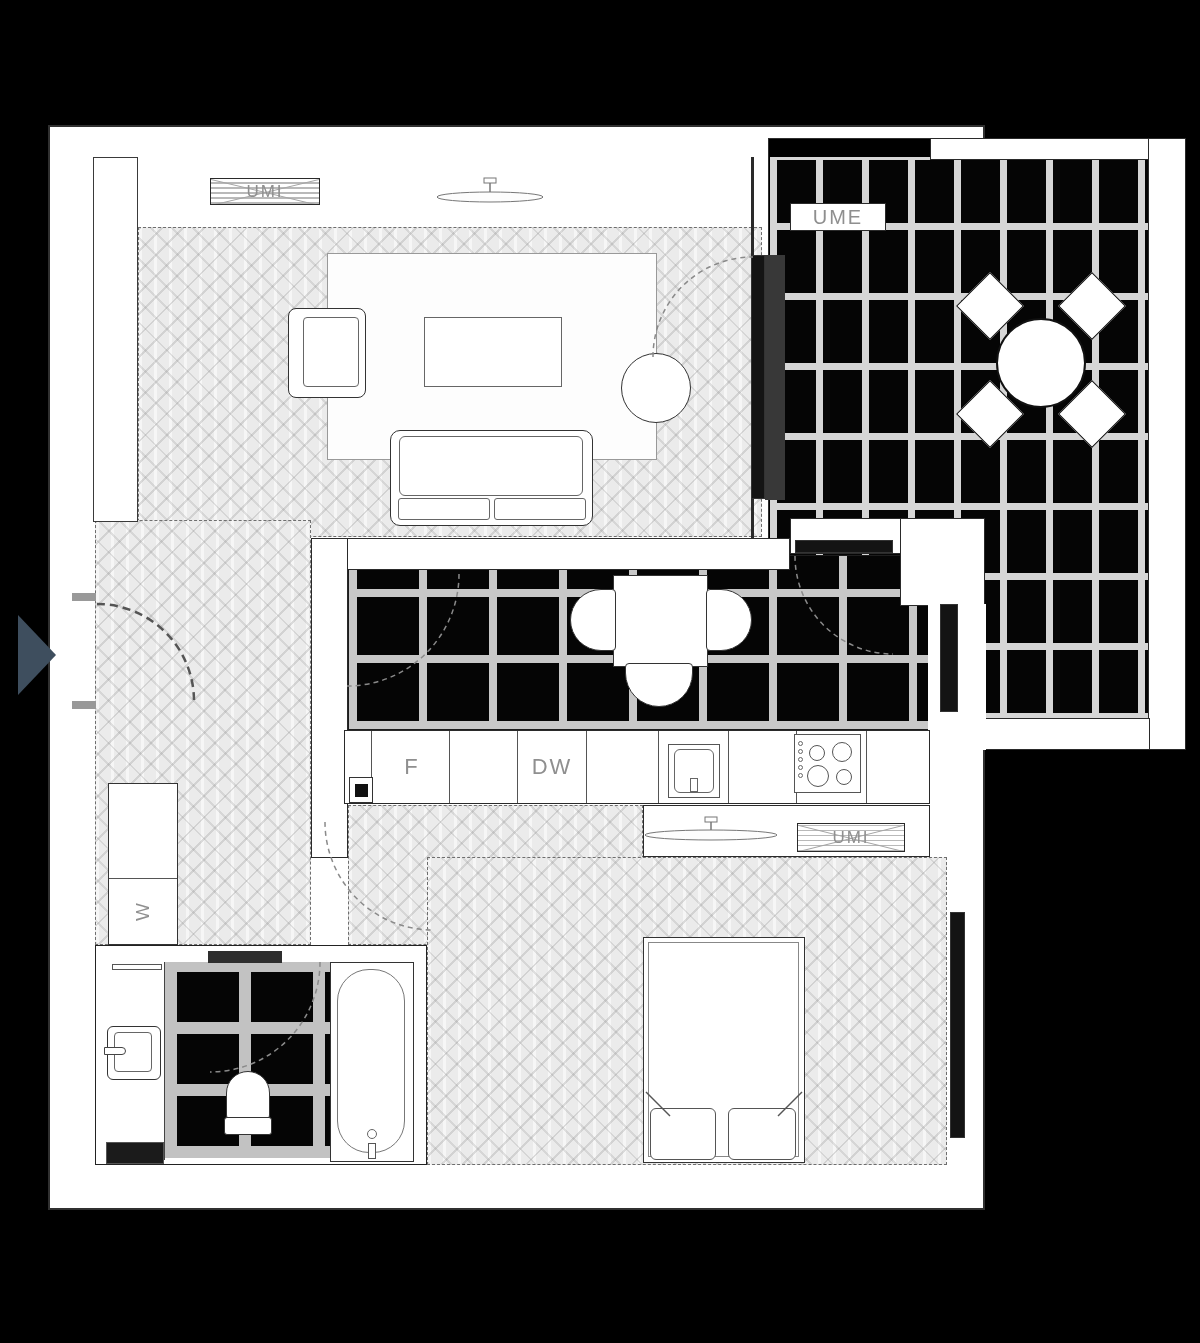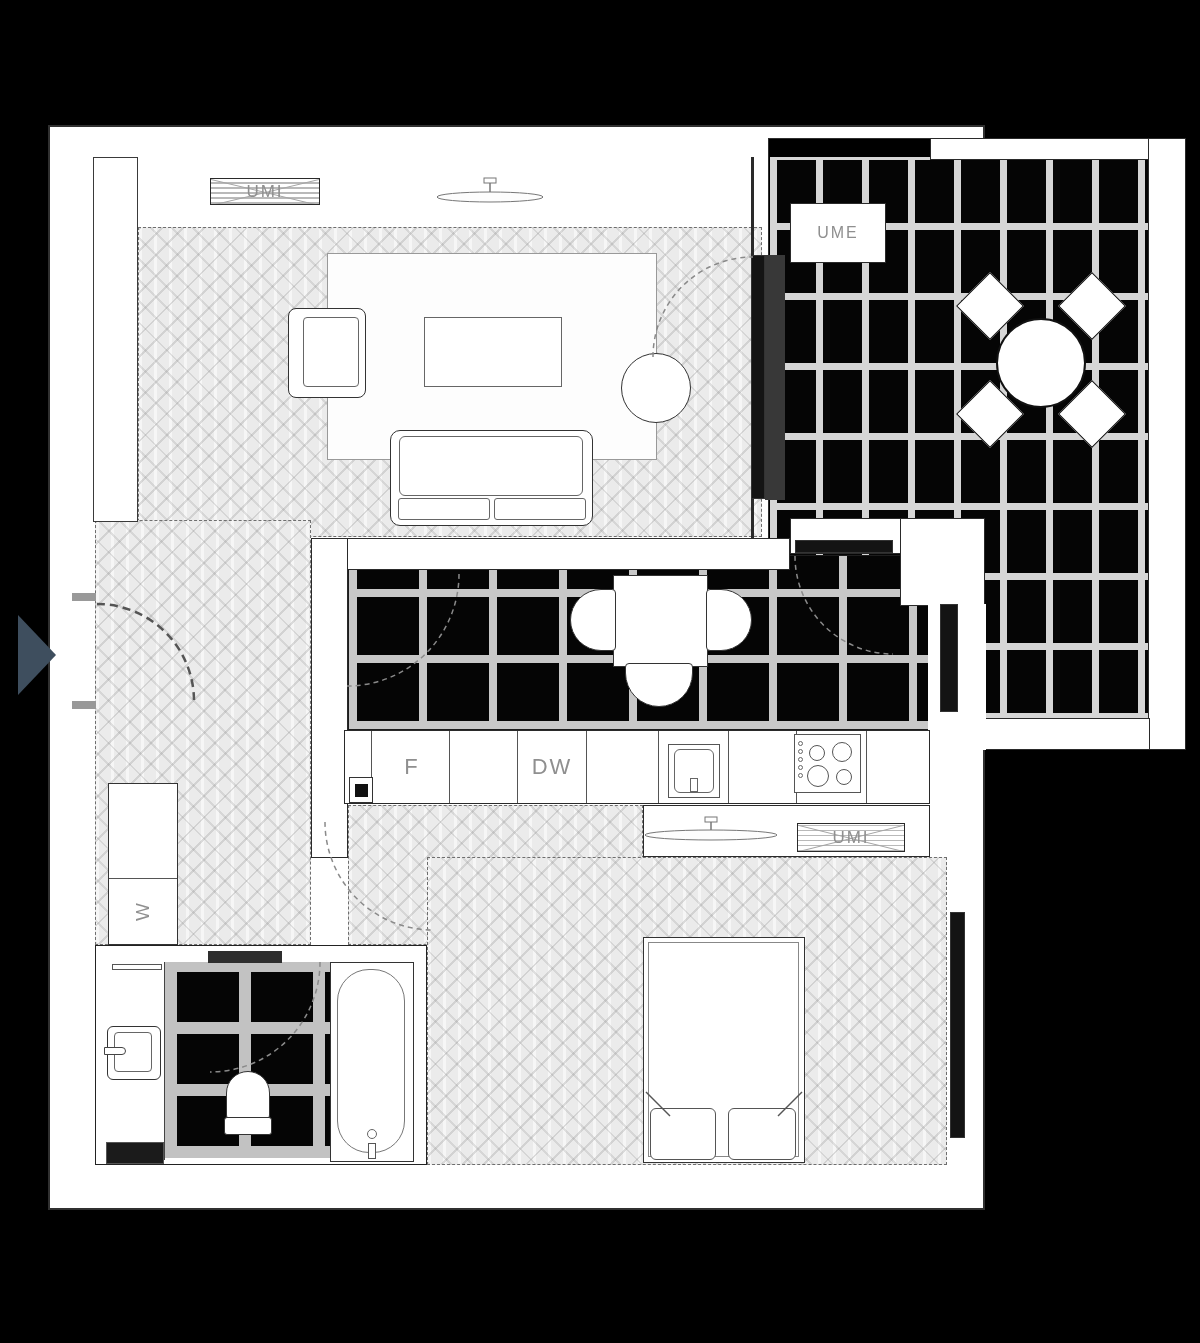--- a/index.html
+++ b/index.html
@@ -168,21 +168,21 @@
   <div class="abs ln" style="left:751px;top:157px;width:3px;height:100px;"></div>
   <div class="abs" style="left:765px;top:255px;width:20px;height:245px;background:#383838;"></div>
   <div class="abs" style="left:751px;top:255px;width:14px;height:244px;background:#141414;border:1px solid #333;"></div>
   <div class="abs ln" style="left:751px;top:499px;width:3px;height:40px;"></div>
 
   <div class="abs hatch" style="left:210px;top:178px;width:110px;height:27px;">
     <div class="xline" style="transform:rotate(13.5deg);"></div>
     <div class="xline" style="transform:rotate(-13.5deg);"></div>
     <div class="abs lbl" style="left:0;top:0;width:100%;height:100%;font-size:17px;background:transparent;">UMI</div>
   </div>
-  <div class="abs box lbl" style="left:790px;top:203px;width:96px;height:60px;font-size:16px;">UME</div>
+  <div class="abs box lbl" style="left:790px;top:203px;width:96px;height:28px;font-size:20px;">UME</div>
   <div class="abs hatch" style="left:797px;top:823px;width:108px;height:29px;">
     <div class="xline" style="transform:rotate(14deg);"></div>
     <div class="xline" style="transform:rotate(-14deg);"></div>
     <div class="abs lbl" style="left:0;top:0;width:100%;height:100%;font-size:17px;background:transparent;">UMI</div>
   </div>
 
   <div class="abs" style="left:18px;top:615px;width:0;height:0;border-top:40px solid transparent;border-bottom:40px solid transparent;border-left:38px solid #3e4e5e;"></div>
   <div class="abs" style="left:72px;top:593px;width:24px;height:8px;background:#999;"></div>
   <div class="abs" style="left:72px;top:701px;width:24px;height:8px;background:#999;"></div>
 

